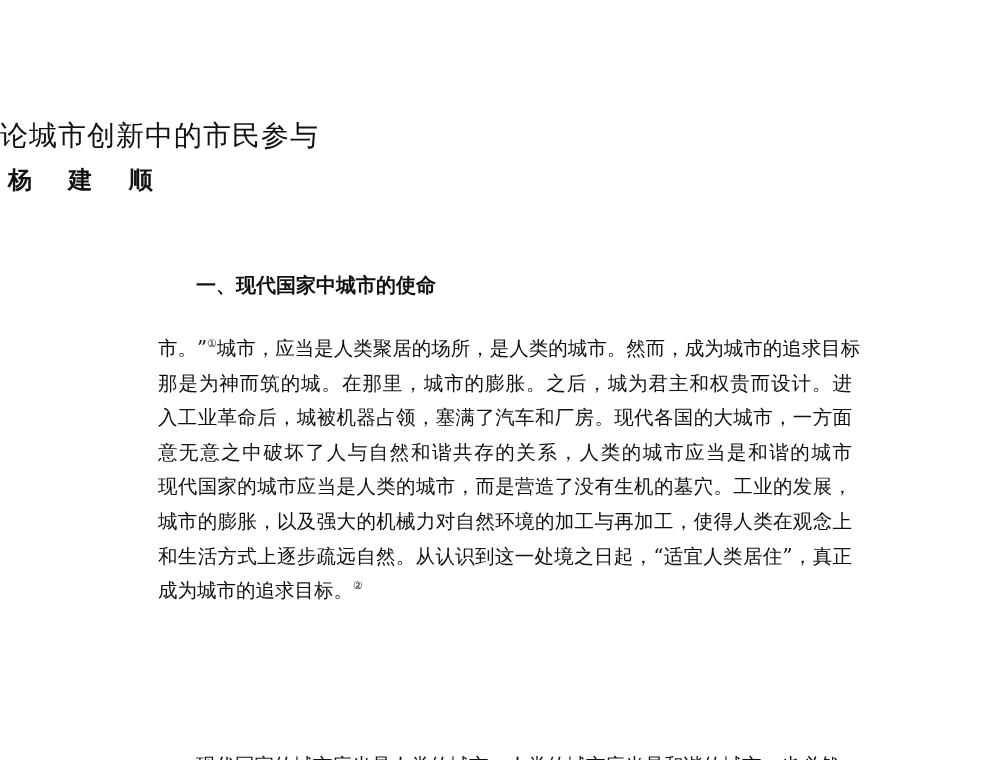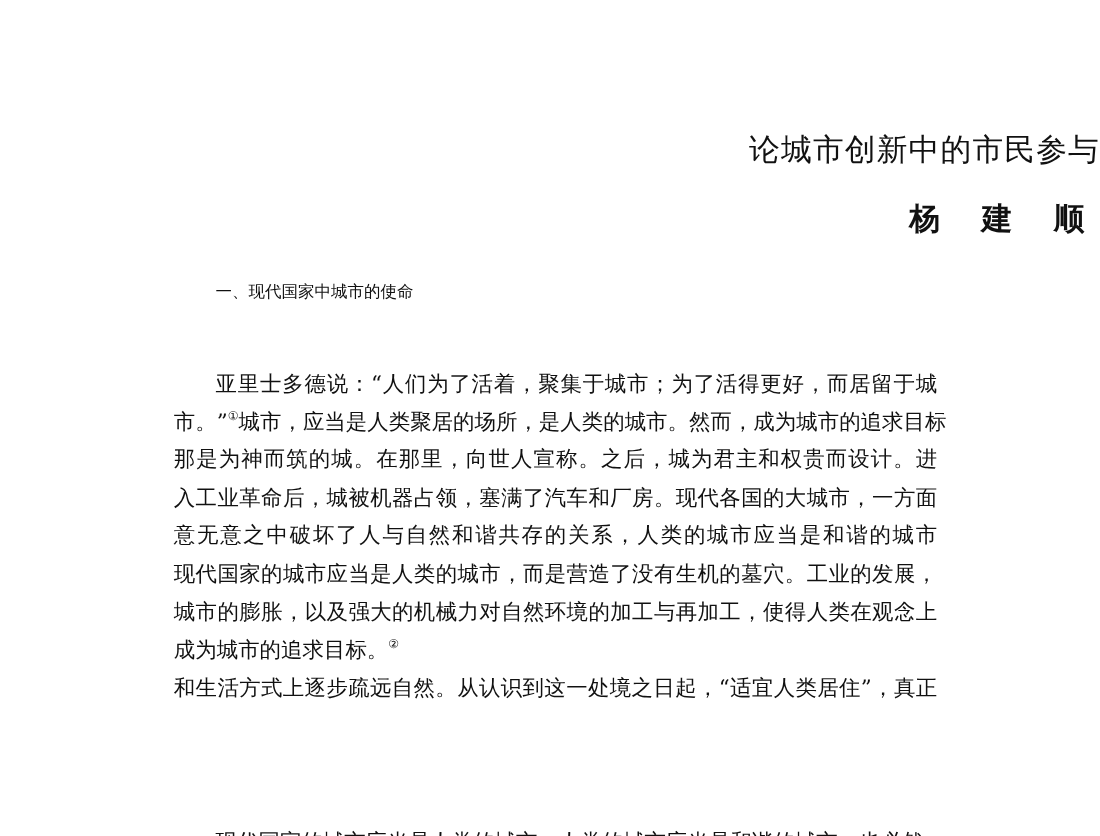--- a/index.html
+++ b/index.html
@@ -5,32 +5,32 @@
     html, body { margin: 0; padding: 0; }
     body {
       width: 1000px; height: 760px; overflow: hidden;
       background: #ffffff; color: #111111;
       font-family: "DejaVu Serif", "Liberation Serif", serif;
       position: relative;
     }
     .page { position: absolute; left: 0; top: 0; width: 1000px; height: 760px; overflow: hidden; }
     .title {
       position: absolute; left: 0; width: 1000px; top: 117px;
-      text-align: right; font-size: 28px; letter-spacing: 1px;
+      text-align: left; font-size: 28px; letter-spacing: 1px;
       font-family: "DejaVu Sans", "Liberation Sans", sans-serif;
     }
     .author {
-      position: absolute; left: 0; width: 1000px; top: 180px;
-      text-align: right; font-size: 28px; font-weight: bold; letter-spacing: 14px;
+      position: absolute; left: 0; width: 1000px; top: 164px;
+      text-align: left; font-size: 24px; font-weight: bold; letter-spacing: 14px;
       padding-left: 8px; box-sizing: border-box;
       font-family: "DejaVu Sans", "Liberation Sans", sans-serif;
     }
     .section-heading {
-      position: absolute; left: 196px; top: 256px;
-      font-size: 15px; font-weight: normal;
+      position: absolute; left: 196px; top: 272px;
+      font-size: 20px; font-weight: bold;
       font-family: "DejaVu Sans", "Liberation Sans", sans-serif;
     }
     .para {
       position: absolute; left: 158px; width: 700px; top: 336px;
     }
     .line {
       height: 34.6px; line-height: 26px; font-size: 19.5px;
       white-space: nowrap; text-align: justify; text-align-last: justify;
       display: block; width: 694px;
     }
@@ -41,25 +41,24 @@
   </style>
 </head>
 <body>
 
 <div class="page">
   <div class="title">论城市创新中的市民参与</div>
   <div class="author">杨 建 顺</div>
   <div class="section-heading">一、现代国家中城市的使命</div>
 
   <div class="para">
-    <span class="line indent">亚里士多德说：“人们为了活着，聚集于城市；为了活得更好，而居留于城</span>
     <span class="line"><span>市。”</span><sup>①</sup><span>城市，应当是人类聚居的场所，是人类的城市。然而，成为城市的追求目标</span></span>
-    <span class="line">那是为神而筑的城。在那里，向世人宣称。之后，城为君主和权贵而设计。进</span>
+    <span class="line">那是为神而筑的城。在那里，城市的膨胀。之后，城为君主和权贵而设计。进</span>
     <span class="line">入工业革命后，城被机器占领，塞满了汽车和厂房。现代各国的大城市，一方面</span>
     <span class="line">意无意之中破坏了人与自然和谐共存的关系，人类的城市应当是和谐的城市</span>
     <span class="line">现代国家的城市应当是人类的城市，而是营造了没有生机的墓穴。工业的发展，</span>
     <span class="line">城市的膨胀，以及强大的机械力对自然环境的加工与再加工，使得人类在观念上</span>
+    <span class="line">和生活方式上逐步疏远自然。从认识到这一处境之日起，“适宜人类居住”，真正</span>
     <span class="line last"><span>成为城市的追求目标。</span><sup>②</sup></span>
-    <span class="line">和生活方式上逐步疏远自然。从认识到这一处境之日起，“适宜人类居住”，真正</span>
   </div>
 
   <div class="cut">现代国家的城市应当是人类的城市，人类的城市应当是和谐的城市，也必然</div>
 </div>
 
 </body></html>

